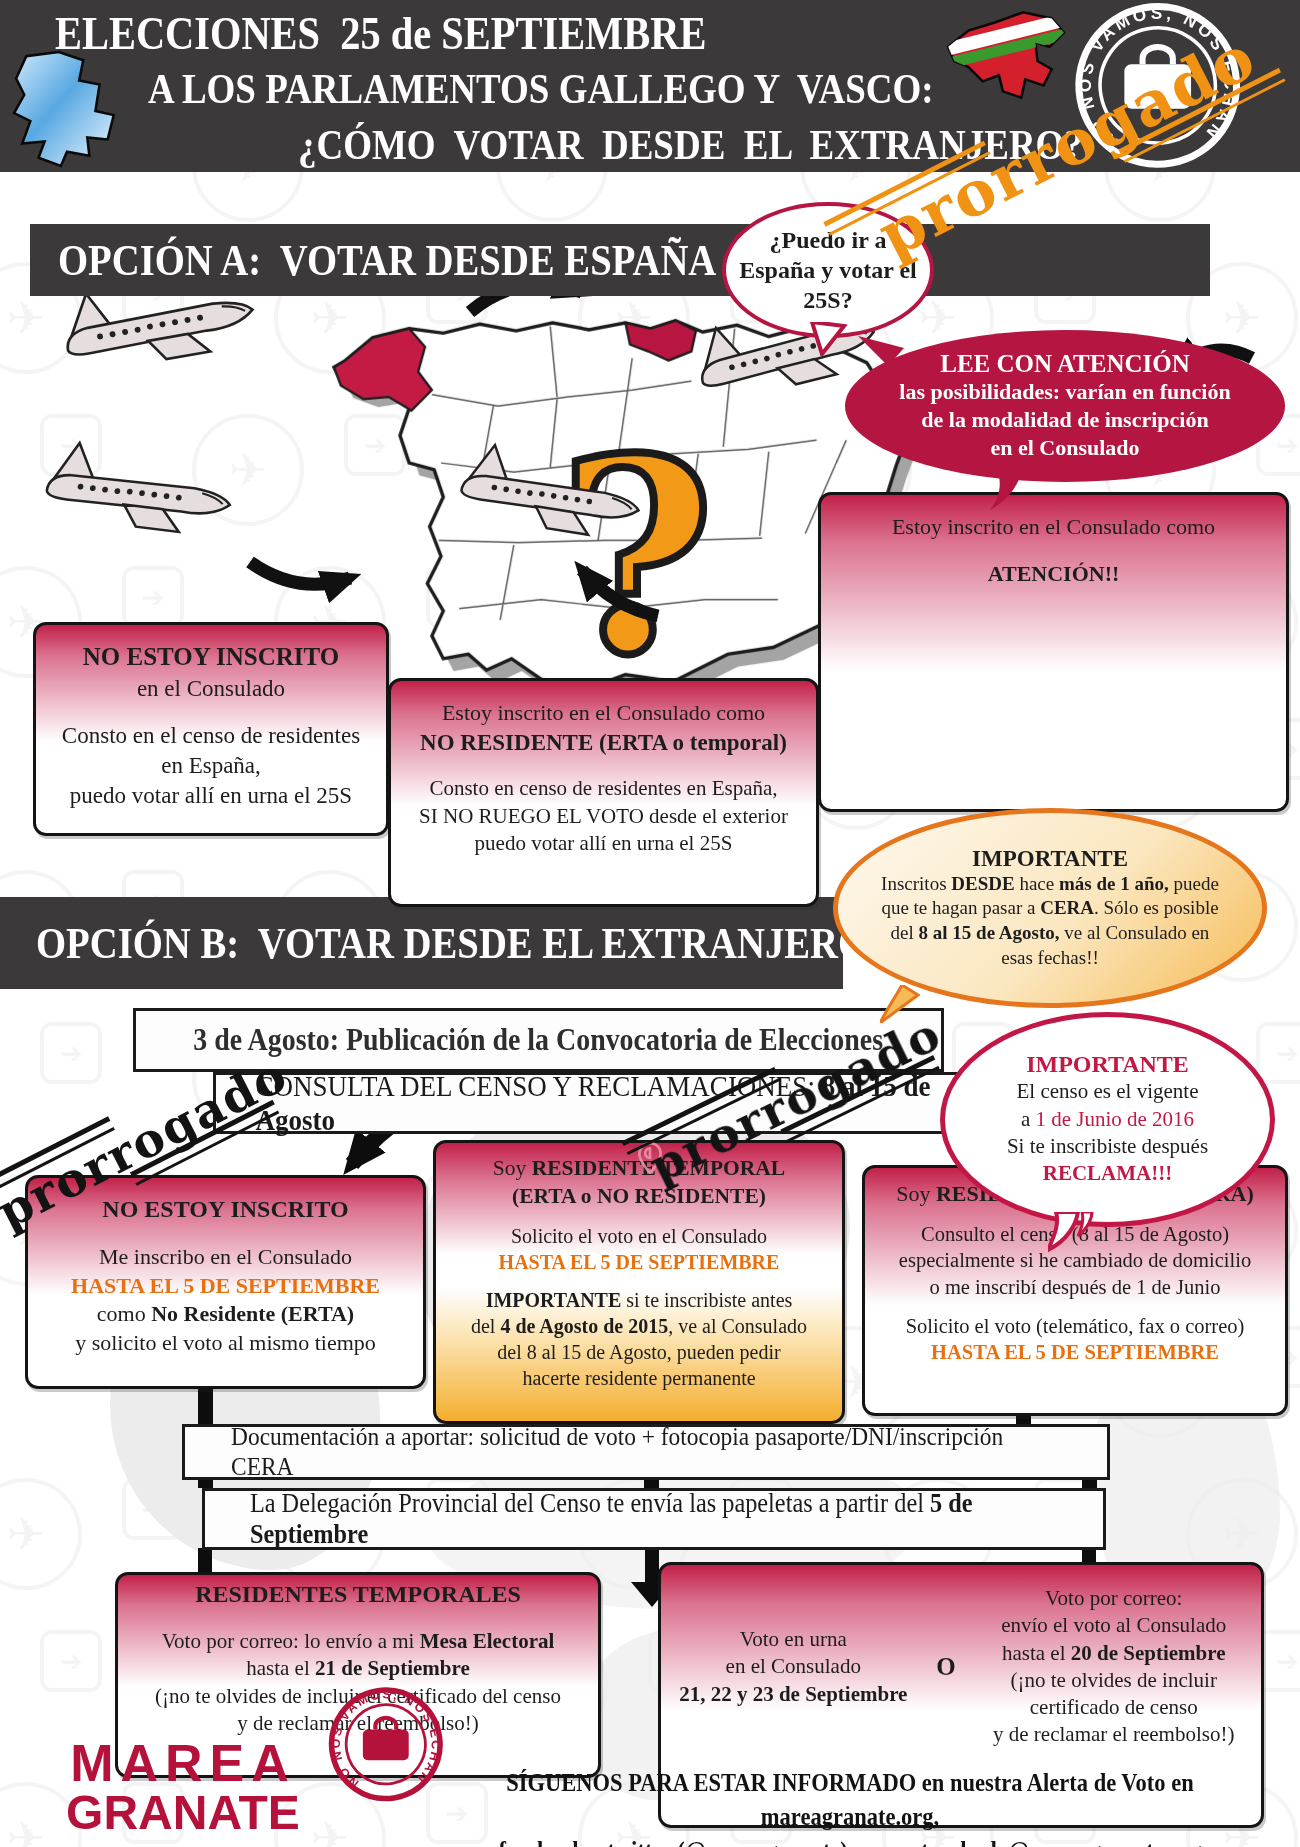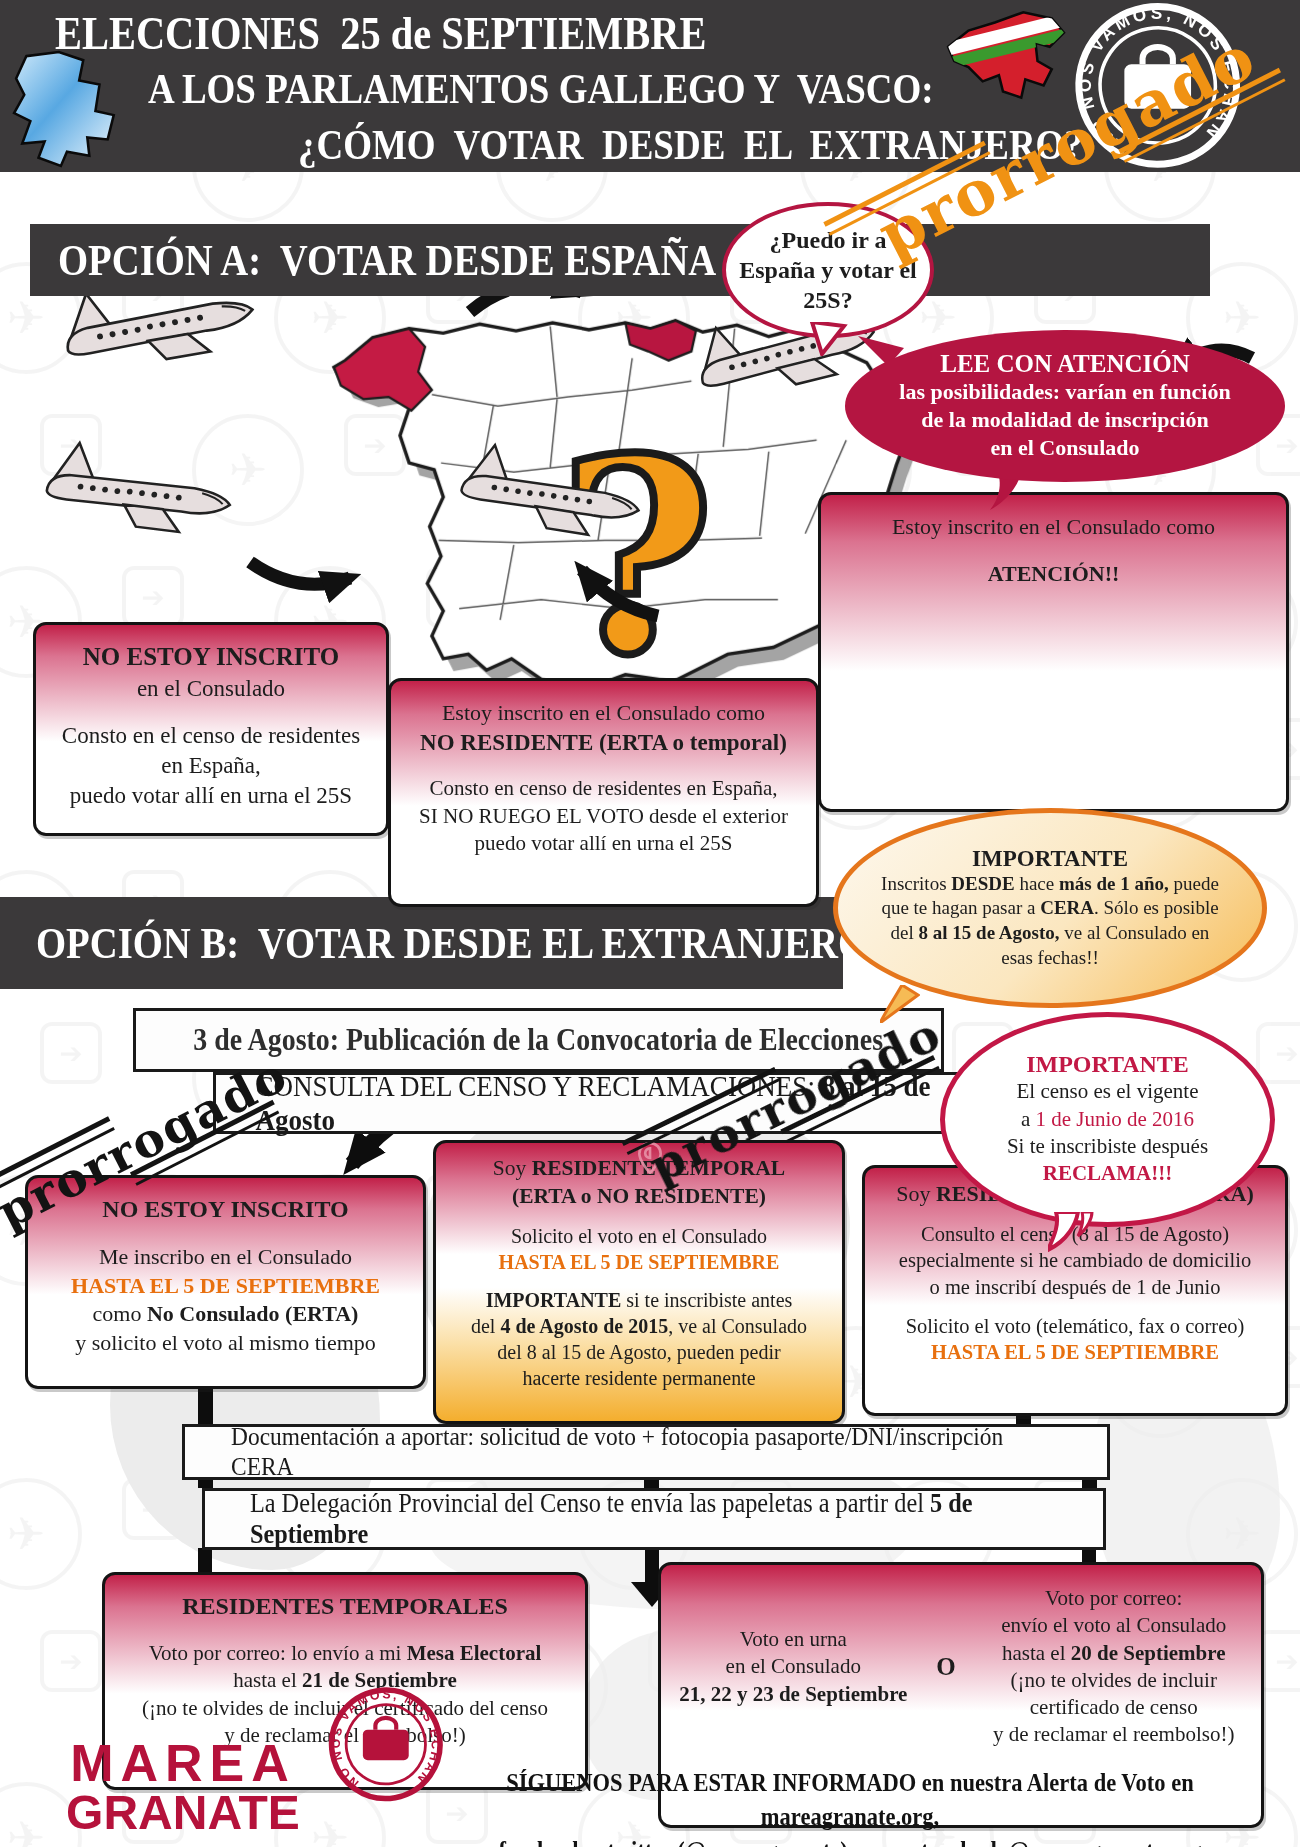--- a/index.html
+++ b/index.html
@@ -393,21 +393,21 @@
   </div>
   <div class="abs prst" style="left:638px;top:1082px;width:290px;font-size:47px;color:#131313;transform:rotate(-26deg)">
     <div class="dbl" style="left:-16px;top:-15px;width:170px"></div>
     <span>prorrogado</span>
     <div class="dbl" style="right:-12px;bottom:-12px;width:170px"></div>
   </div>
 
   <div class="abs gbox" style="left:25px;top:1175px;width:395px;height:192px;padding-top:16px;font-size:22px">
     <p style="font-size:24px"><b>NO ESTOY INSCRITO</b></p>
     <div class="sp18"></div>
-    <p><span>Me inscribo en el Consulado</span><br><b style="color: rgb(232, 112, 15);">HASTA EL 5 DE SEPTIEMBRE</b><br><span>como </span><b>No Consulado (ERTA)</b><br><span>y solicito el voto al mismo tiempo</span></p>
+    <p><span>Me inscribo en el Consulado</span><br><b style="color: rgb(232, 112, 15);">HASTA EL 5 DE SEPTIEMBRE</b><br><span>como </span><b>No Residente (ERTA)</b><br><span>y solicito el voto al mismo tiempo</span></p>
   </div>
 
   <div class="abs gbox obot" style="left:433px;top:1140px;width:406px;height:266px;padding-top:12px;font-size:20px">
     <p style="font-size:21.5px"><span>Soy </span><b>RESIDENTE TEMPORAL</b><br><b>(ERTA o NO RESIDENTE)</b></p>
     <div class="sp12"></div>
     <p><span>Solicito el voto en el Consulado</span><br><b style="color: rgb(232, 112, 15);">HASTA EL 5 DE SEPTIEMBRE</b></p>
     <div class="sp12"></div>
     <p><b>IMPORTANTE </b><span>si te inscribiste antes</span><br><span>del </span><b>4 de Agosto de 2015</b><span>, ve al Consulado</span><br><span>del 8 al 15 de Agosto, pueden pedir</span><br><span>hacerte residente permanente</span></p>
   </div>
 
@@ -433,21 +433,21 @@
     <span class="condC"><span>La Delegación Provincial del Censo te envía las papeletas a partir del </span><b>5 de Septiembre</b></span>
   </div>
 
   <div class="fa-sh" style="left:198px;top:1548px;height:34px"></div>
   <div class="fa-hd" style="left:184px;top:1582px"></div>
   <div class="fa-sh" style="left:645px;top:1548px;height:34px"></div>
   <div class="fa-hd" style="left:631px;top:1582px"></div>
   <div class="fa-sh" style="left:1082px;top:1548px;height:34px"></div>
   <div class="fa-hd" style="left:1068px;top:1582px"></div>
 
-  <div class="abs gbox" style="left:102px;top:1572px;width:480px;height:196px;padding-top:16px;font-size:19.5px">
+  <div class="abs gbox" style="left:115px;top:1572px;width:480px;height:196px;padding-top:4px;font-size:19.5px">
     <p style="font-size:24px"><b>RESIDENTES TEMPORALES</b></p>
     <div class="sp18"></div>
     <p style="font-size:21px"><span>Voto por correo: lo envío a mi </span><b>Mesa Electoral</b><br><span>hasta el </span><b>21 de Septiembre</b><br><span>(¡no te olvides de incluir el certificado del censo</span><br><span>y de reclamar el reembolso!)</span></p>
   </div>
 
   <div class="abs gbox" style="left:658px;top:1562px;width:600px;height:248px;padding-top:12px;font-size:21px">
     <div class="sp8"></div>
     <div style="display:flex;align-items:center;justify-content:center;gap:18px">
       <p style="width:250px"><span>Voto en urna</span><br><span>en el Consulado</span><br><b>21, 22 y 23 de Septiembre</b></p>
       <p style="font-size:25px"><b>O</b></p>

